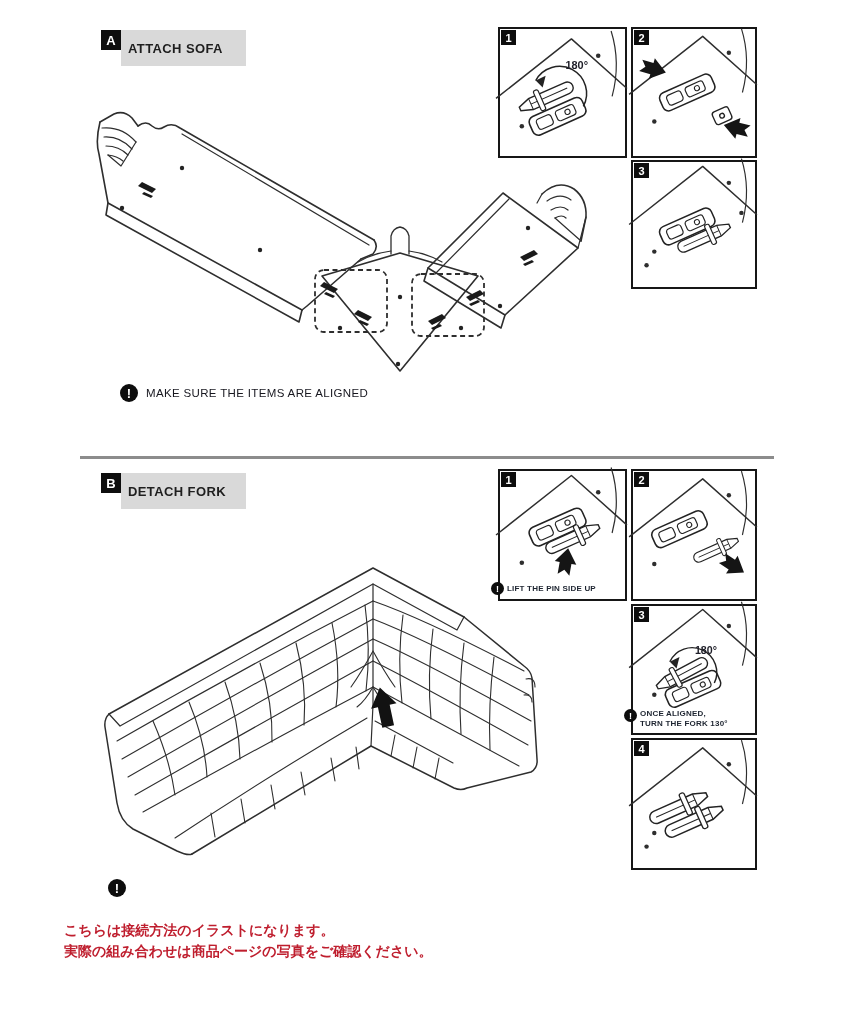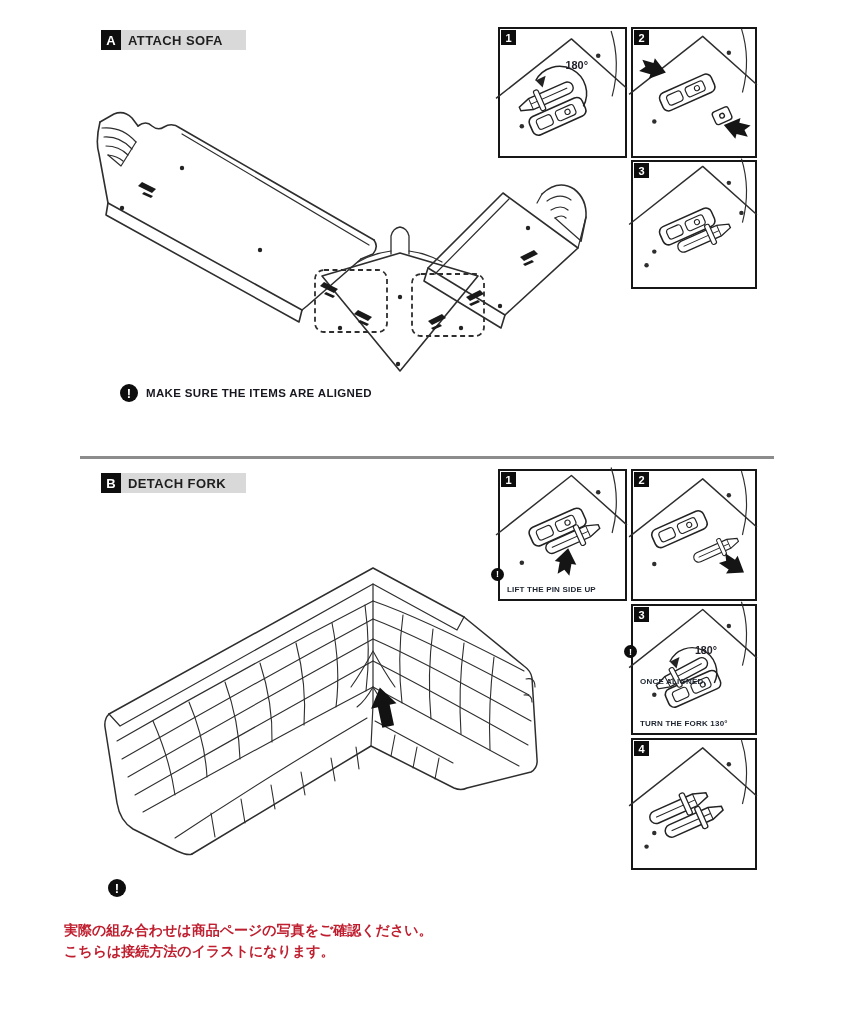--- a/index.html
+++ b/index.html
@@ -9,21 +9,21 @@
     font-family:"Liberation Sans", sans-serif; overflow:hidden;
   }
   
   .sec-header { position:absolute; display:flex; align-items:stretch; height:20px; }
   .sec-badge {
     width:20px; height:20px; background:#0e0e0e; color:#ffffff;
     display:flex; align-items:center; justify-content:center;
     font-size:13px; font-weight:bold;
   }
   .sec-bar {
-    width:125px; height:20px; background:#d9d9d9; display:flex; align-items:center;
+    width:125px; height:36px; background:#d9d9d9; display:flex; align-items:center;
     padding-left:7px; font-size:13px; font-weight:bold; color:#1e1e1e; letter-spacing:.4px;
   }
   
   .panel {
     position:absolute; border:2px solid #161616; background:#ffffff;
   }
   .panel svg.pnl { position:absolute; left:0; top:0; width:100%; height:100%; }
   .step-badge {
     position:absolute; top:1px; left:1px; width:15px; height:15px; background:#0d0d0d;
     color:#ffffff; display:flex; align-items:center; justify-content:center;
@@ -31,29 +31,29 @@
   }
   .panel-caption {
     position:absolute; left:-9px; bottom:4px; display:flex; align-items:center; gap:3px;
     z-index:4; white-space:nowrap;
   }
   .cap-icon {
     width:13px; height:13px; border-radius:50%; background:#0d0d0d; color:#fff;
     display:flex; align-items:center; justify-content:center; font-size:9px; font-weight:bold;
     flex:0 0 13px;
   }
-  .cap-text { font-size:8px; font-weight:bold; color:#1d2430; letter-spacing:.2px; line-height:10px;margin-top:32px; }
+  .cap-text { font-size:8px; font-weight:bold; color:#1d2430; letter-spacing:.2px; line-height:10px; }
   
   .note { position:absolute; display:flex; align-items:center; gap:8px; }
   .note-icon {
     width:18px; height:18px; border-radius:50%; background:#0d0d0d; color:#ffffff;
     display:flex; align-items:center; justify-content:center; font-size:13px; font-weight:bold;
     flex:0 0 18px;
   }
-  .note-text { font-size:11.5px; font-weight:bold; color:#17171f; letter-spacing:.35px; white-space:nowrap; }
+  .note-text { font-size:11.5px; font-weight:normal; color:#17171f; letter-spacing:.35px; white-space:nowrap; }
   .divider { position:absolute; background:#8c8c8c; }
   .footer { position:absolute; color:#bf1e2e; font-size:14px; font-weight:bold; line-height:21px; }
   svg { overflow:visible; }
   svg text { font-family:"Liberation Sans", sans-serif; }
   .illus { position:absolute; }
 </style>
 </head>
 <body>
 
 <div class="page">
@@ -284,17 +284,17 @@
       <use href="#g-fork" transform="translate(66,80) rotate(-24) scale(1.1)"></use>
       <circle cx="14" cy="108" r="2.3" fill="#2e2e2e"></circle>
     </svg>
   </div>
 
   <div class="note" style="left:108px; top:879px;">
     <div class="note-icon">!</div>
   </div>
 
   <div class="footer" style="left:64px; top:920px;">
+    <div>こちらは接続方法のイラストになります。</div>
     <div>実際の組み合わせは商品ページの写真をご確認ください。</div>
-    <div>こちらは接続方法のイラストになります。</div>
   </div>
 
 </div>
 
 </body></html>

